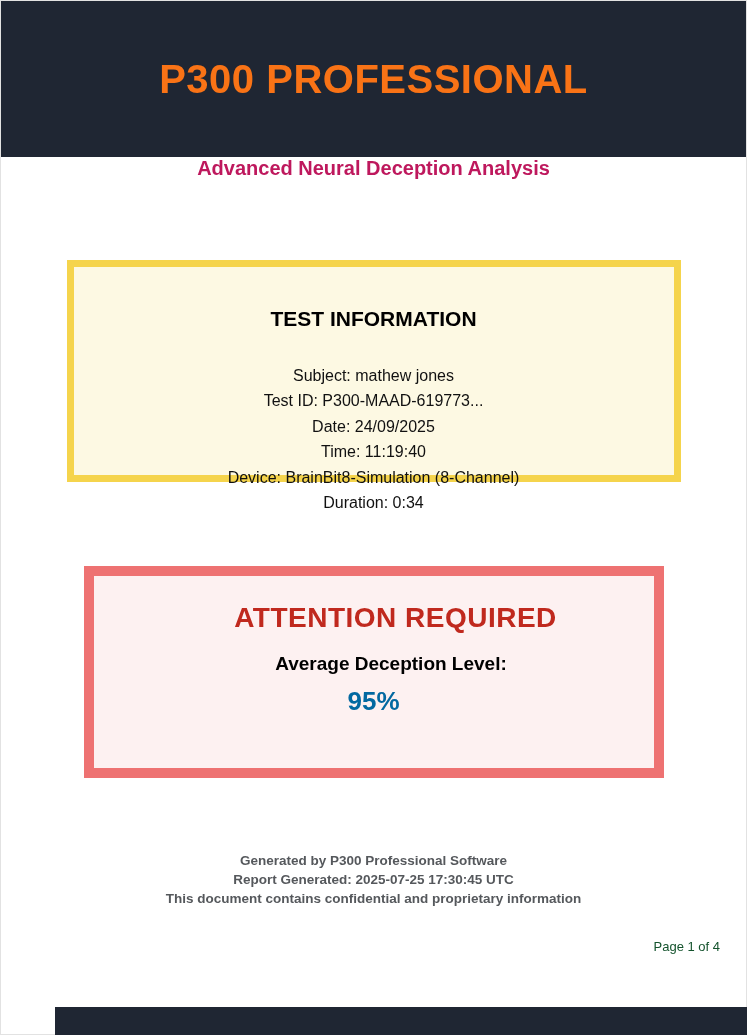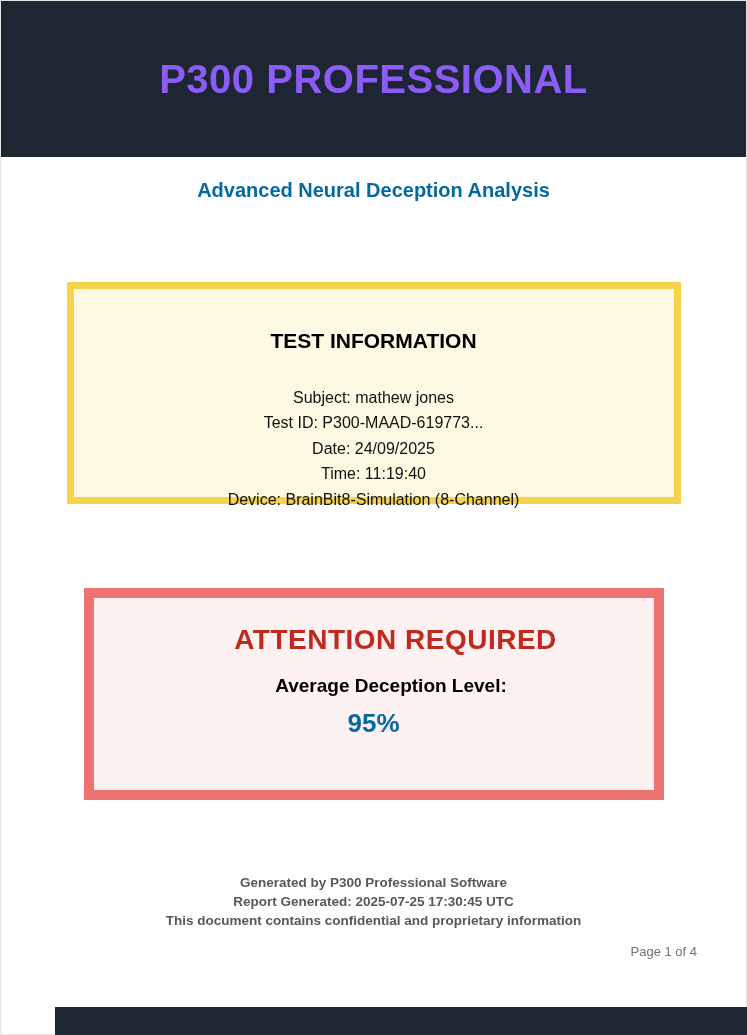--- a/index.html
+++ b/index.html
@@ -27,34 +27,33 @@
     height: 157px;
     background: #1f2633;
     display: flex;
     flex-direction: column;
     justify-content: center;
     align-items: center;
   }
   .report-title {
     margin: 0;
     text-align: center;
-    color: #8b5cf6;
+    color: #f97316;
     font-size: 40px;
     font-weight: bold;
     line-height: 38px;
     letter-spacing: 0.5px;
   }
   .report-title span { display: block; }
   
   .subtitle {
-    margin-top: 22px;
     text-align: center;
     font-size: 20px;
     font-weight: bold;
-    color: #0369a1;
+    color: #be185d;
   }
   
   .info-box {
     box-sizing: border-box;
     width: 614px;
     height: 222px;
     margin: 80px auto 0 auto;
     border: 7px solid #f5d44c;
     background: #fdf9e3;
     text-align: center;
@@ -113,25 +112,25 @@
     margin-top: 73px;
     text-align: center;
   }
   .footer-line {
     font-size: 13.5px;
     font-weight: bold;
     color: #55585c;
     line-height: 19px;
   }
   .page-indicator {
-    margin-top: 14px;
+    margin-top: 31px;
     text-align: right;
-    padding-right: 50px;
+    padding-right: 27px;
     font-size: 13px;
-    color: #737373;
+    color: #14532d;
     line-height: 16px;
   }
   
   .next-page-bar {
     position: absolute;
     left: 55px;
     right: 0;
     bottom: 0;
     height: 28px;
     background: #1f2633;
@@ -151,20 +150,21 @@
   <div class="subtitle">Advanced Neural Deception Analysis</div>
 
   <section class="info-box">
     <h2 class="info-heading">TEST INFORMATION</h2>
     <div class="info-lines">
       <div class="info-line">Subject: mathew jones</div>
       <div class="info-line">Test ID: P300-MAAD-619773...</div>
       <div class="info-line">Date: 24/09/2025</div>
       <div class="info-line">Time: 11:19:40</div>
       <div class="info-line">Device: BrainBit8-Simulation (8-Channel)</div>
+      <div class="info-line">Duration: 0:34</div>
     </div>
   </section>
 
   <section class="alert-box">
     <h2 class="alert-heading">ATTENTION REQUIRED</h2>
     <div class="alert-label">Average Deception Level:</div>
     <div class="alert-value">95%</div>
   </section>
 
   <footer class="report-footer">

